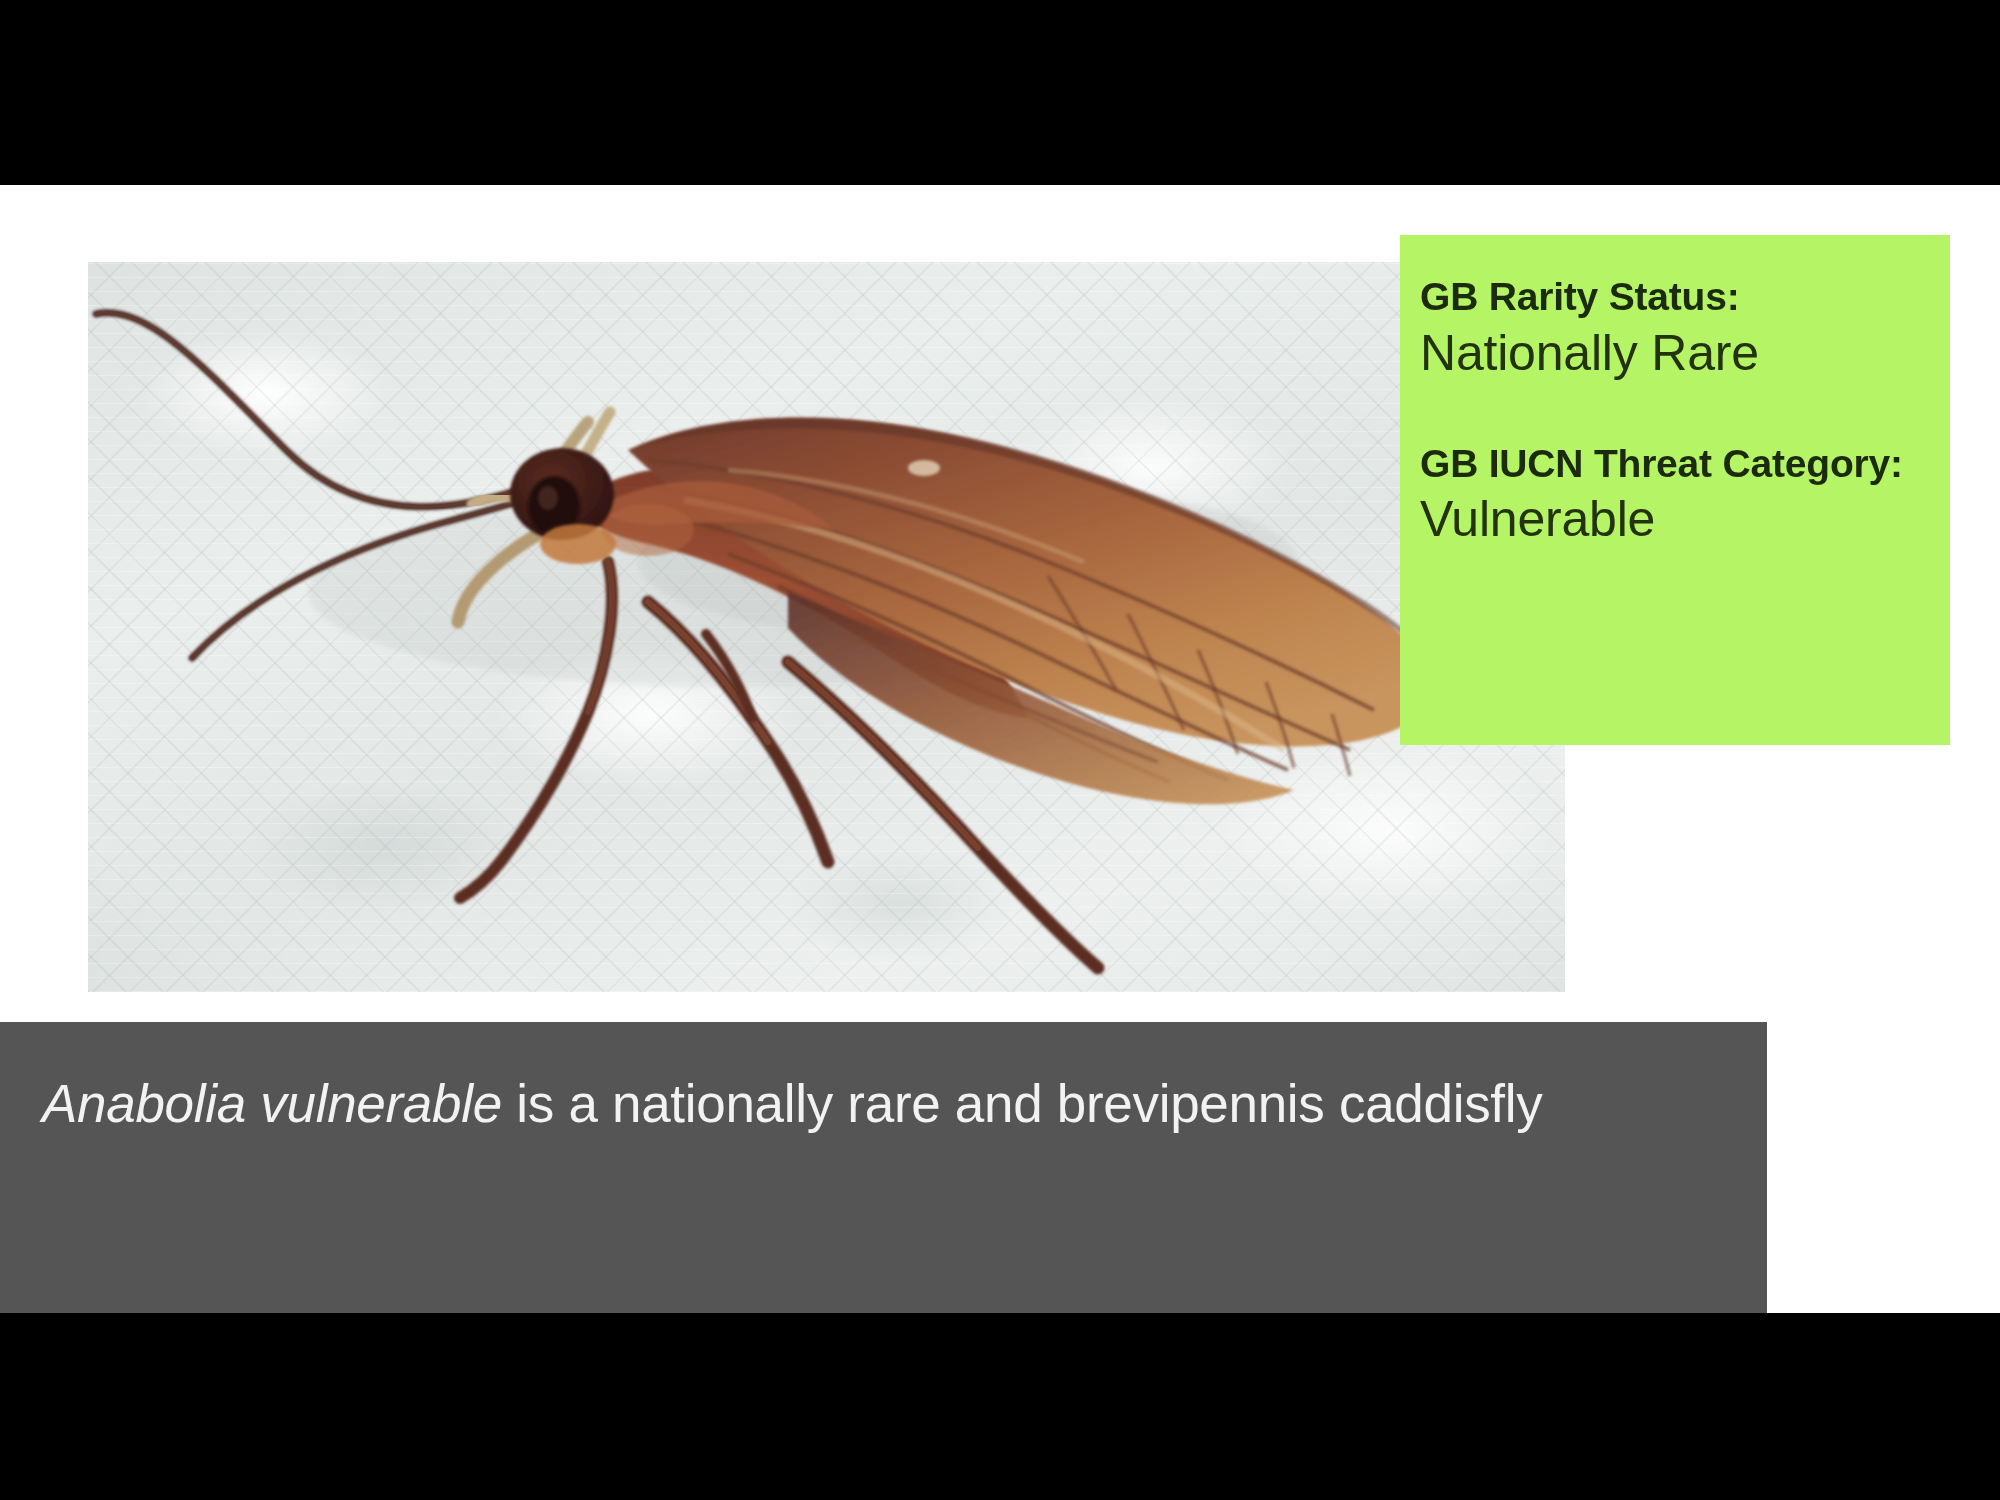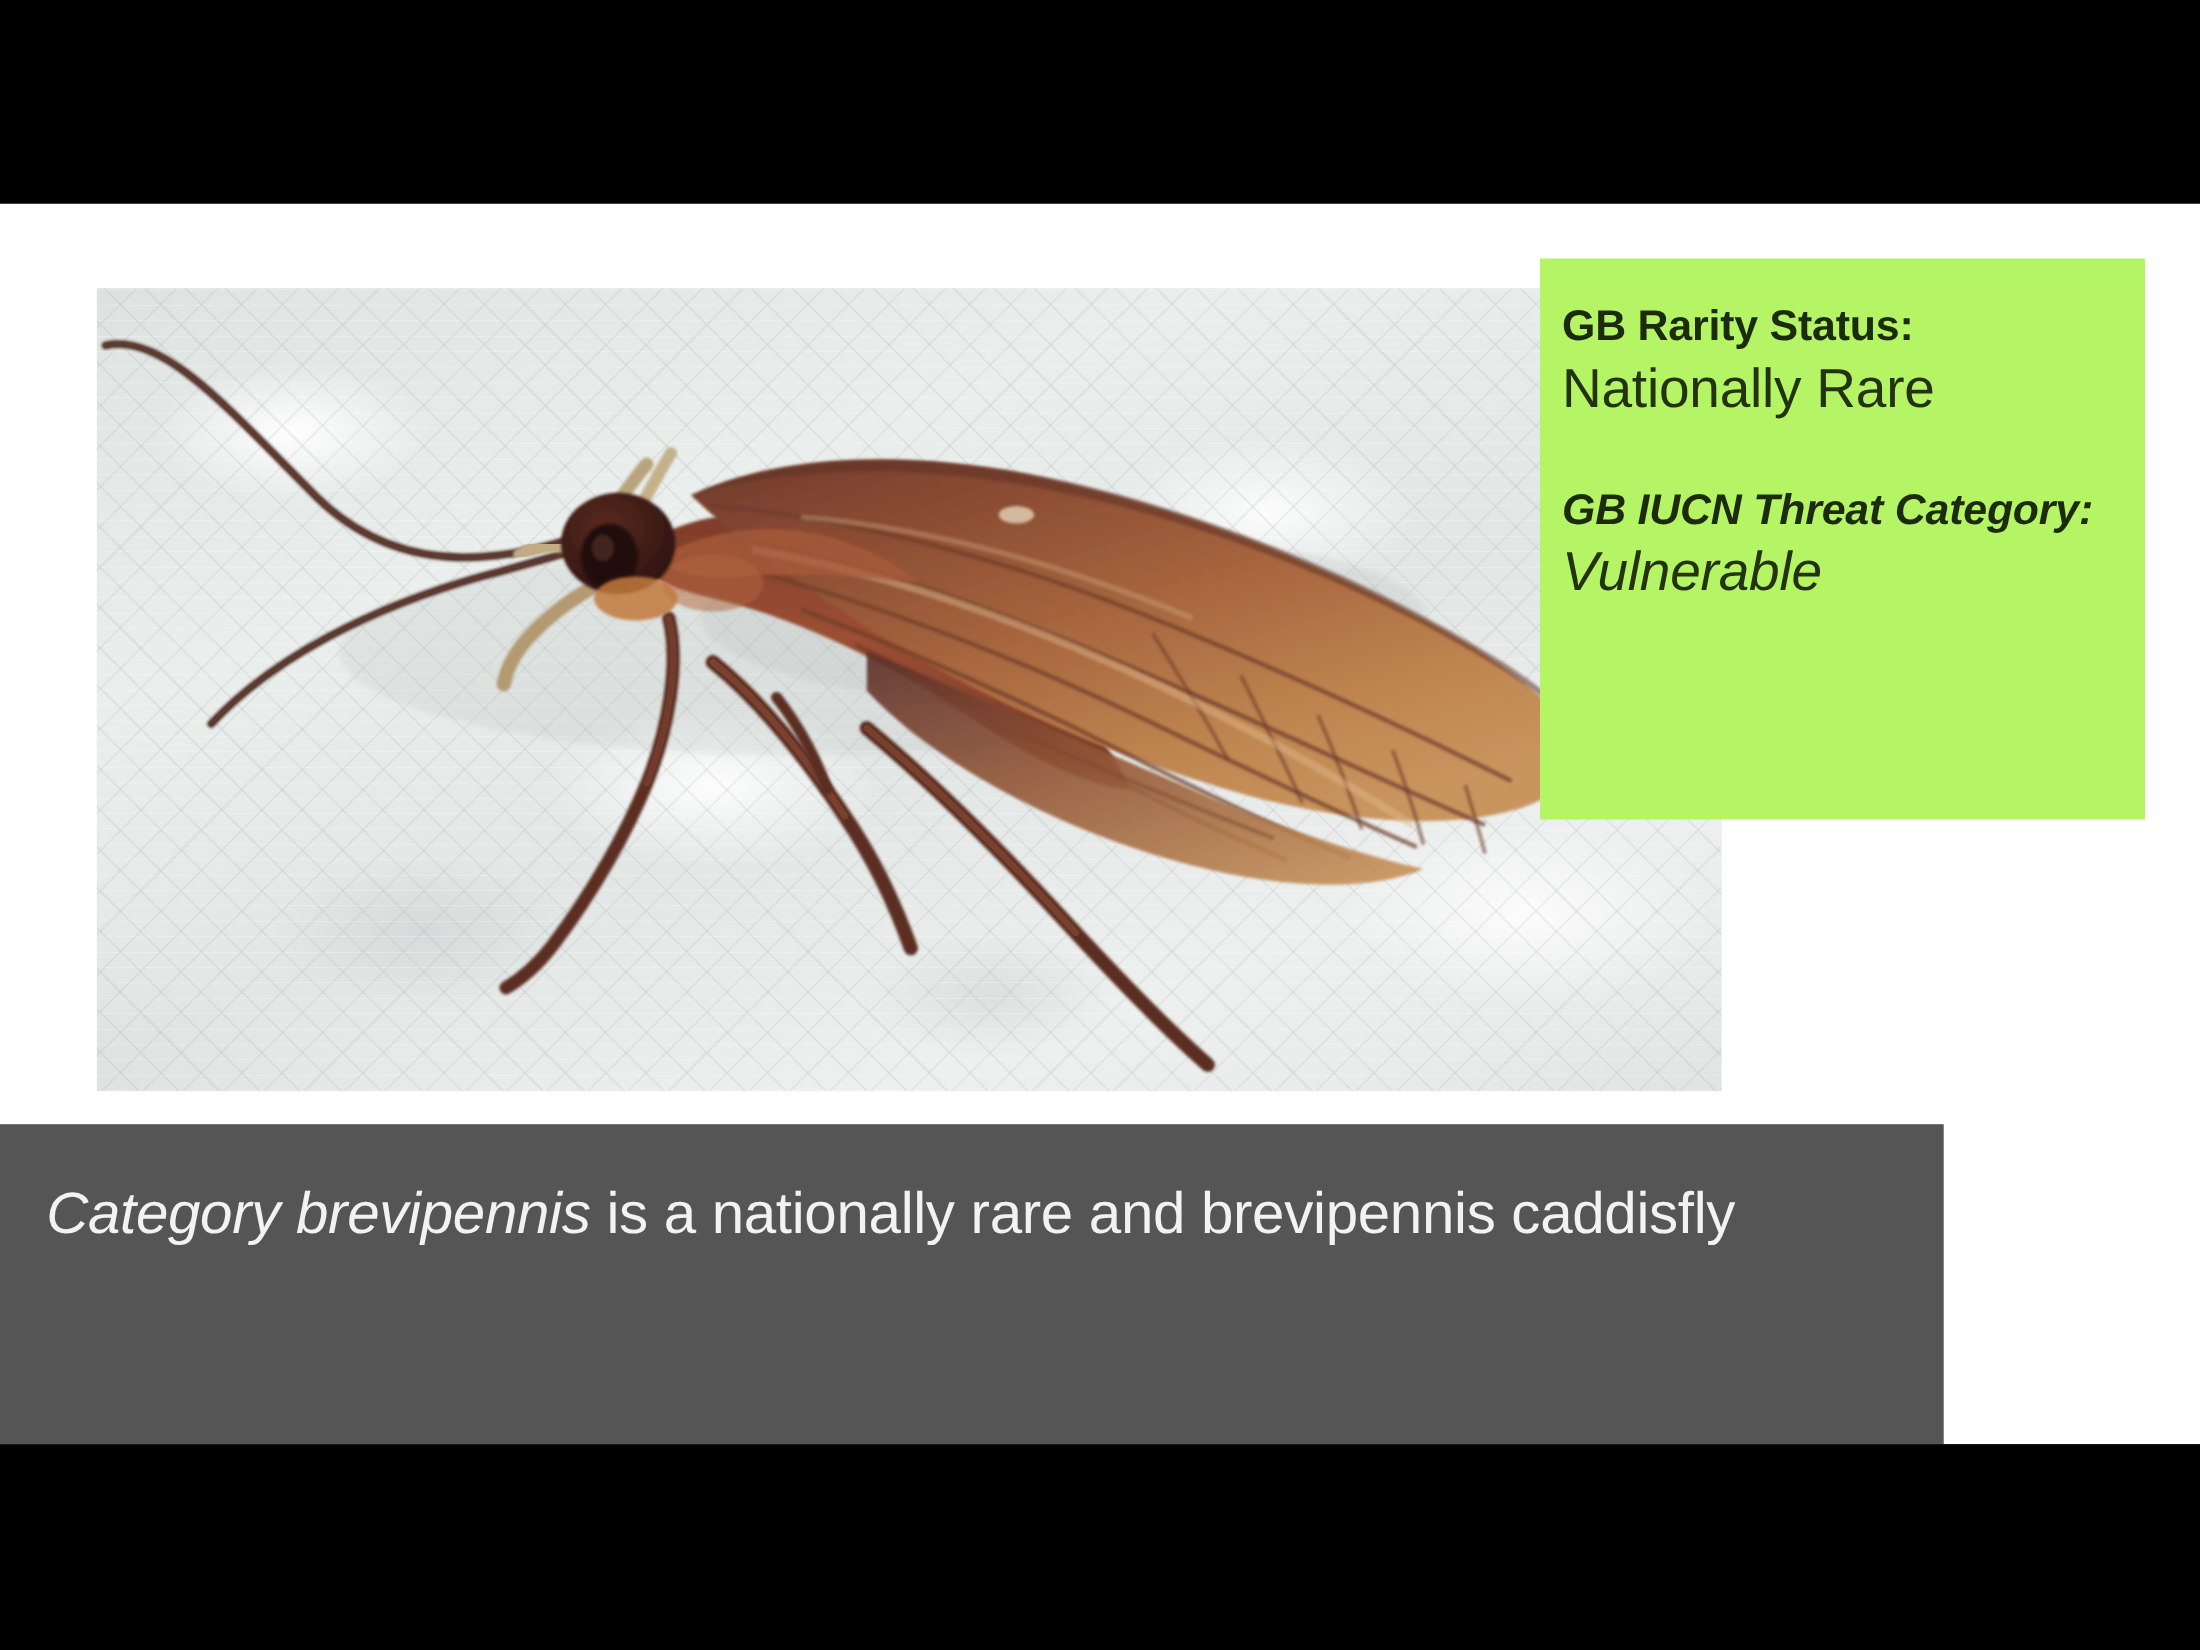--- a/index.html
+++ b/index.html
@@ -86,21 +86,21 @@
     position: absolute;
     left: 1400px;
     top: 235px;
     width: 550px;
     height: 510px;
     background: #b5f565;
     padding: 38px 34px 0 20px;
     box-sizing: border-box;
   }
   .status-block { margin: 0 0 56px 0; }
-  .status-block:last-child { margin-bottom: 0; font-style: italic; }
+  .status-block:last-child { margin-bottom: 0; }
   .status-label {
     font-size: 39px;
     font-weight: bold;
     color: #1c2b0d;
     line-height: 1.22;
     letter-spacing: -0.2px;
   }
   .status-value {
     font-size: 50px;
     font-weight: normal;
@@ -266,19 +266,19 @@
       <div class="status-label">GB Rarity Status:</div>
       <div class="status-value">Nationally Rare</div>
     </div>
     <div class="status-block">
       <div class="status-label">GB IUCN Threat Category:</div>
       <div class="status-value">Vulnerable</div>
     </div>
   </div>
 
   <div class="caption-bar">
-    <div class="caption-text"><span class="caption-species">Category brevipennis</span><span> is a nationally rare and brevipennis caddisfly</span></div>
+    <div class="caption-text"><span class="caption-species">Anabolia vulnerable</span><span> is a nationally rare and brevipennis caddisfly</span></div>
   </div>
 
   <div class="letterbox top"></div>
   <div class="letterbox bottom"></div>
 
 </div>
 
 </body></html>

